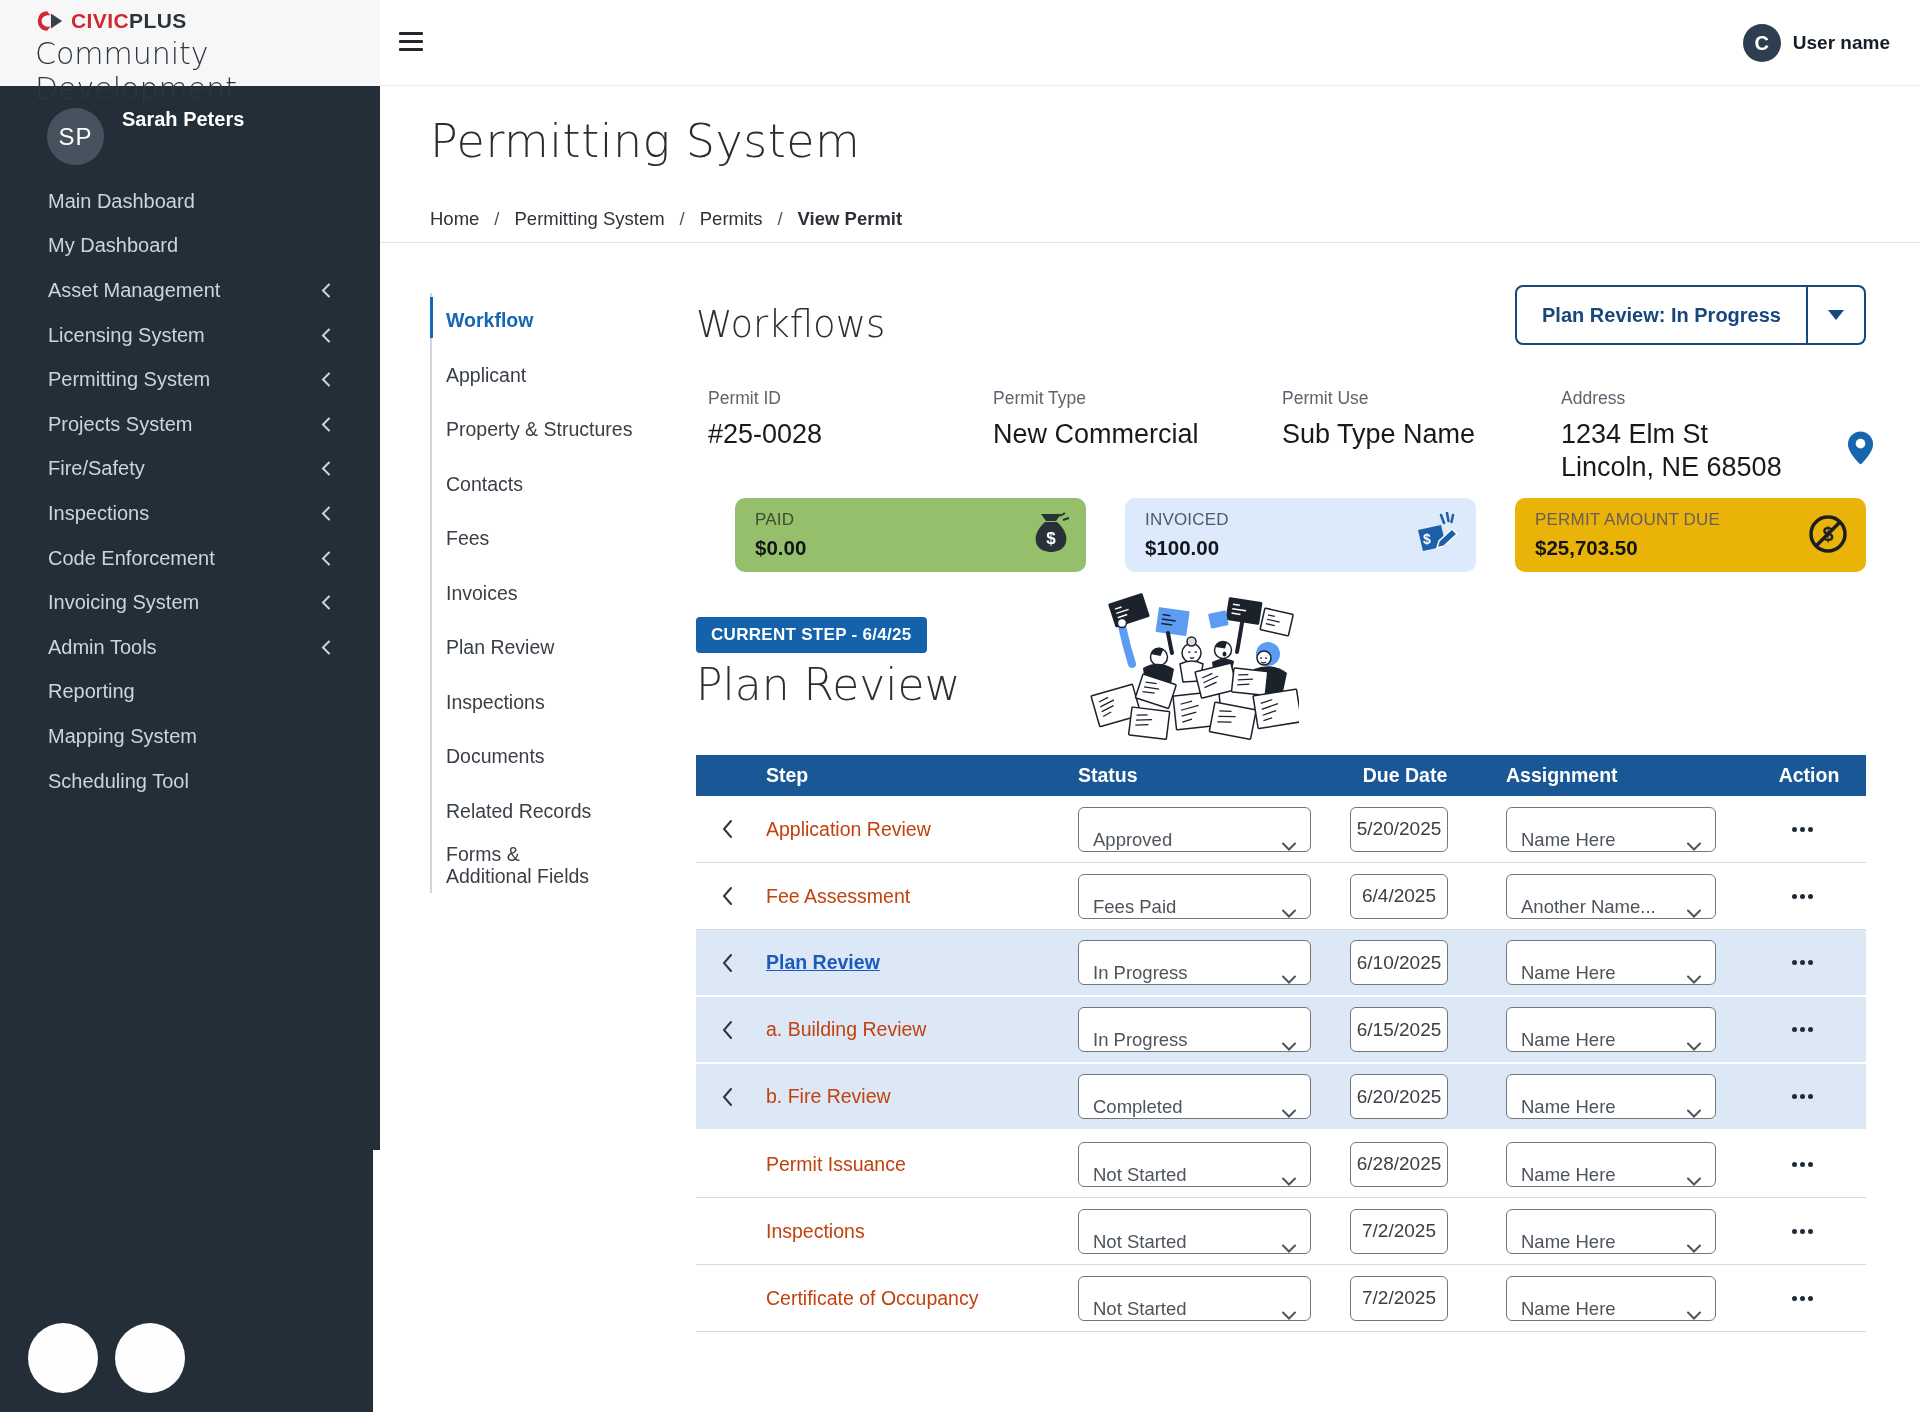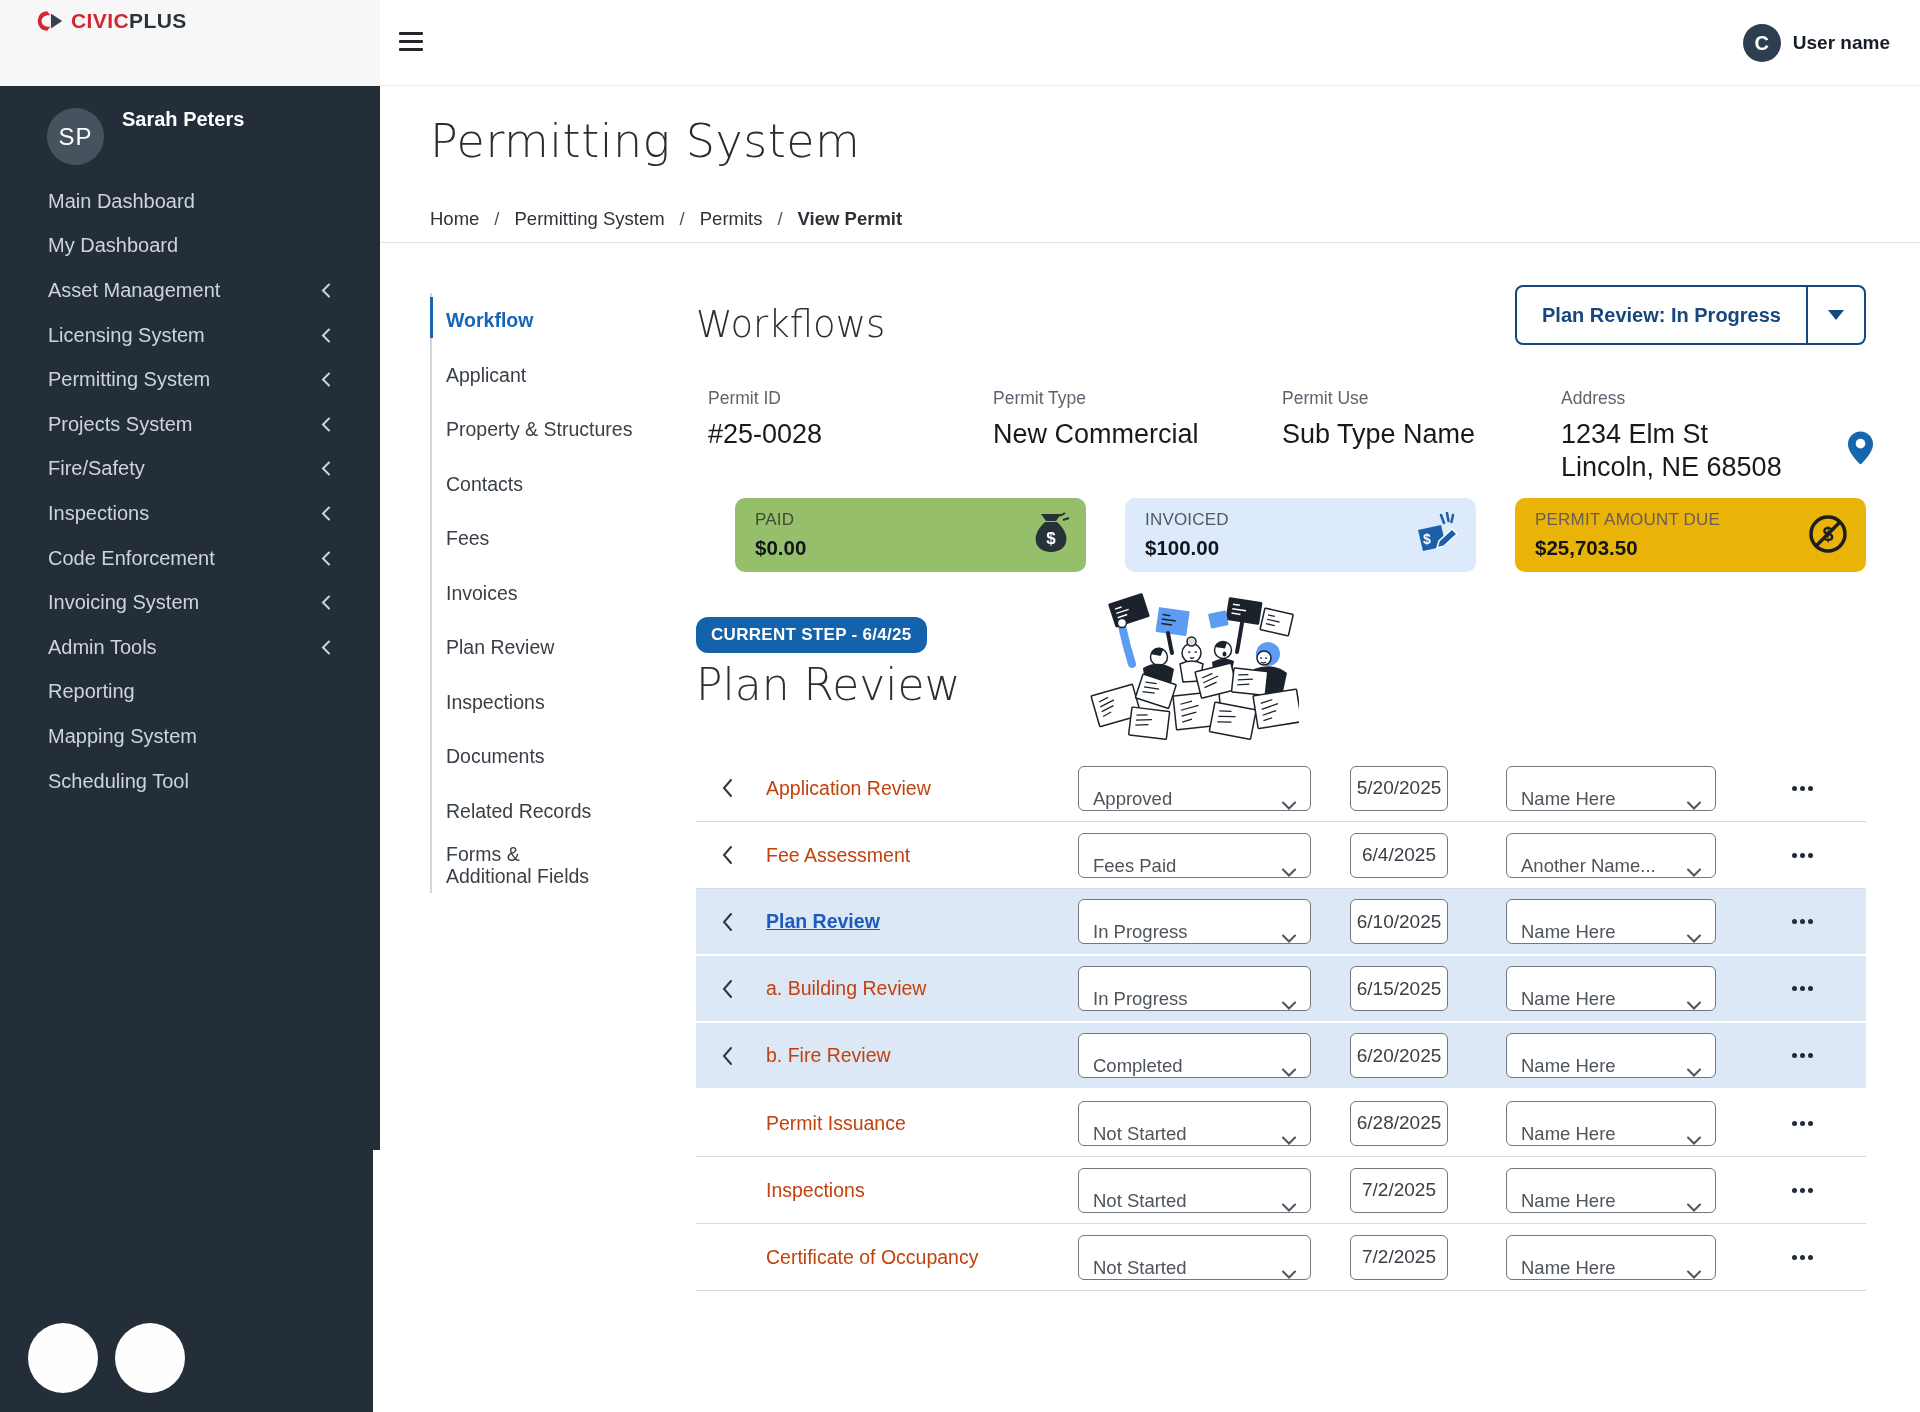--- a/index.html
+++ b/index.html
@@ -75,21 +75,21 @@
   .addr-cell { position:relative; padding-right:44px; }
   .map-pin { position:absolute; right:4px; top:42px; cursor:pointer; }
 
   .cards-row { position:absolute; left:0; top:255px; width:1170px; display:flex; justify-content:space-between; }
   .card { width:362px; height:74px; border-radius:10px; padding:12px 20px; position:relative;margin-left:39px; }
   .card-label { font-size:17px; letter-spacing:.2px; }
   .card-amount { font-size:20.5px; font-weight:700; color:#121519; margin-top:6px; }
   .card-icon { position:absolute; right:16px; top:14px; }
 
   .current-badge { position:absolute; left:0; top:374px; background:#1562ac; color:#fff; font-weight:700;
-    font-size:17px; padding:8px 15px; border-radius:12px; letter-spacing:.3px; }
+    font-size:17px; padding:8px 15px; border-radius:4px; letter-spacing:.3px; }
   .pr-heading { position:absolute; left:0; top:416px; font-size:44px; color:#2a3036; }
   .illustration { position:absolute; left:388px; top:350px; }
 
   
   .wf-table { position:absolute; left:0; top:512px; width:1170px; }
   .thead { display:grid; grid-template-columns:382px 272px 156px 270px 1fr; background:#1a5796; color:#fff;
     height:41px; align-items:center; font-size:19.5px; font-weight:700; }
   .th-step { padding-left:70px; }
   .th-due { text-align:center; padding-right:46px; }
   .th-action { text-align:center; padding-right:24px; }
@@ -237,20 +237,21 @@
   <div class="fab-circle fab-1"></div>
   <div class="fab-circle fab-2"></div>
   <div class="logo-block">
     <div class="logo-row">
       <svg width="28" height="24" viewBox="0 0 30 25">
         <path d="M12 2 C6 2 2 6.5 2 12.5 S6 23 12 23 l3.5 -4.5 c-5.5 1 -9.5 -2 -9.5 -6 s4 -7 9.5 -6 z" fill="#d22630"></path>
         <path d="M16 4.5 l12 8 -12 8 z" fill="#3a4148"></path>
       </svg>
       <span class="logo-name"><span class="lc">CIVIC</span><span class="lp">PLUS</span></span>
     </div>
+    <div class="product-name thin">Community Development</div>
   </div>
 </div>
 
 <div class="main">
 
   <div class="topbar">
     <div class="hamburger">
         <span></span>
         <span></span>
         <span></span>
@@ -437,20 +438,27 @@
             <rect width="68" height="48" fill="#fff" stroke="#1b222c" stroke-width="3" rx="2"></rect>
             <path d="M10 13 l20 -3 M10 23 l30 -5 M10 33 l24 -4" stroke="#1b222c" stroke-width="2.5"></path>
           </g>
         <g transform="translate(338,206) rotate(-9)">
             <rect width="88" height="66" fill="#fff" stroke="#1b222c" stroke-width="3" rx="2"></rect>
             <path d="M13 17 l24 -4 M13 29 l34 -6 M13 41 l28 -5 M13 52 l18 -3" stroke="#1b222c" stroke-width="2.5"></path>
           </g>
       </svg>
 
       <div class="wf-table">
+        <div class="thead">
+            <span class="th-step">Step</span>
+            <span class="th-status">Status</span>
+            <span class="th-due">Due Date</span>
+            <span class="th-assign">Assignment</span>
+            <span class="th-action">Action</span>
+          </div>
         <div class="tbody">
             <div class="trow">
     <span class="row-chevron">
       <svg width="11" height="20" viewBox="0 0 11 20">
                   <path d="M9 2 L2 10 l7 8" stroke="#2f353b" stroke-width="2" fill="none" stroke-linecap="round"></path>
                 </svg>
     </span>
     <span class="step-label">Application Review</span>
     <span class="select status-select">
       <span class="sel-text">Approved</span>

